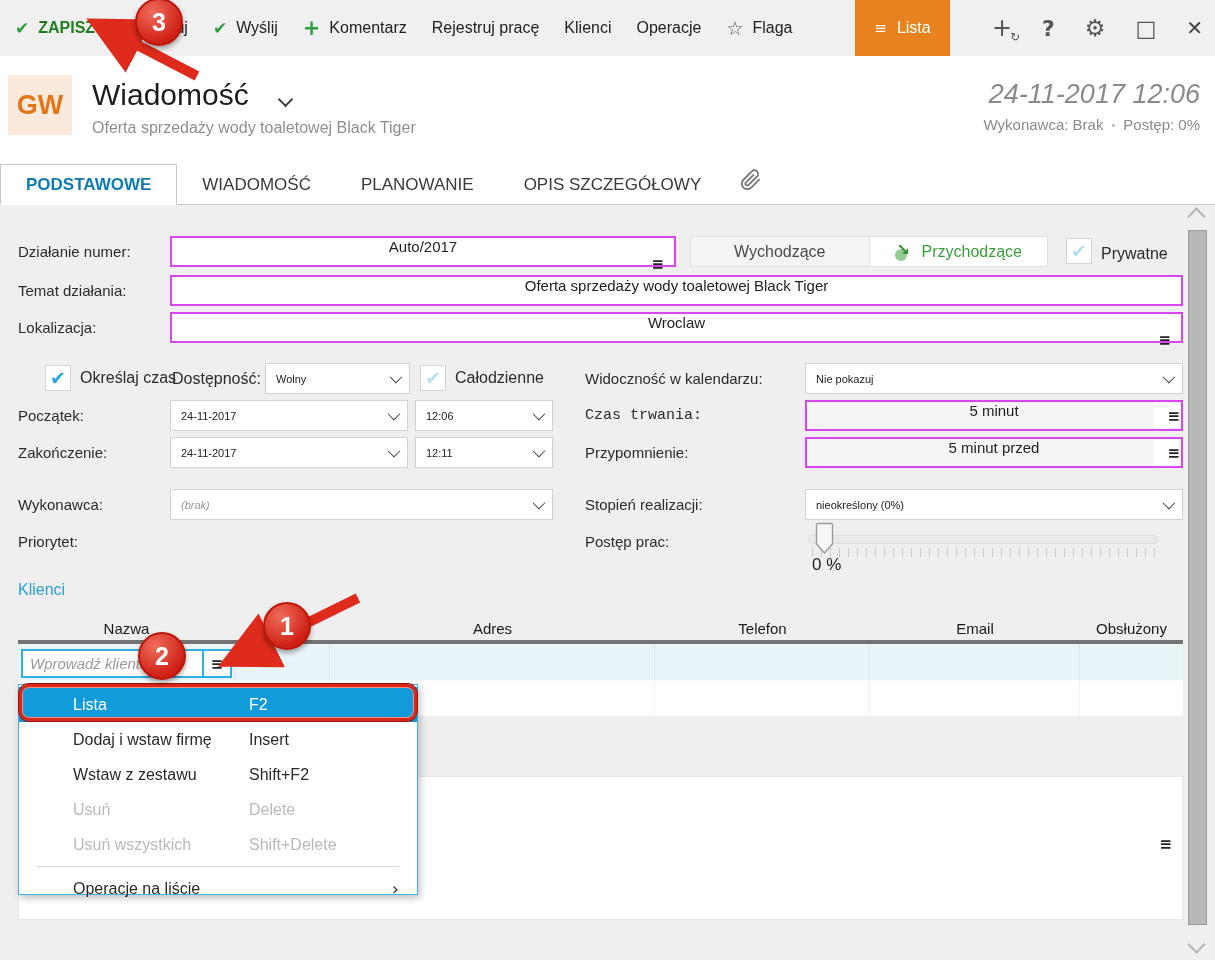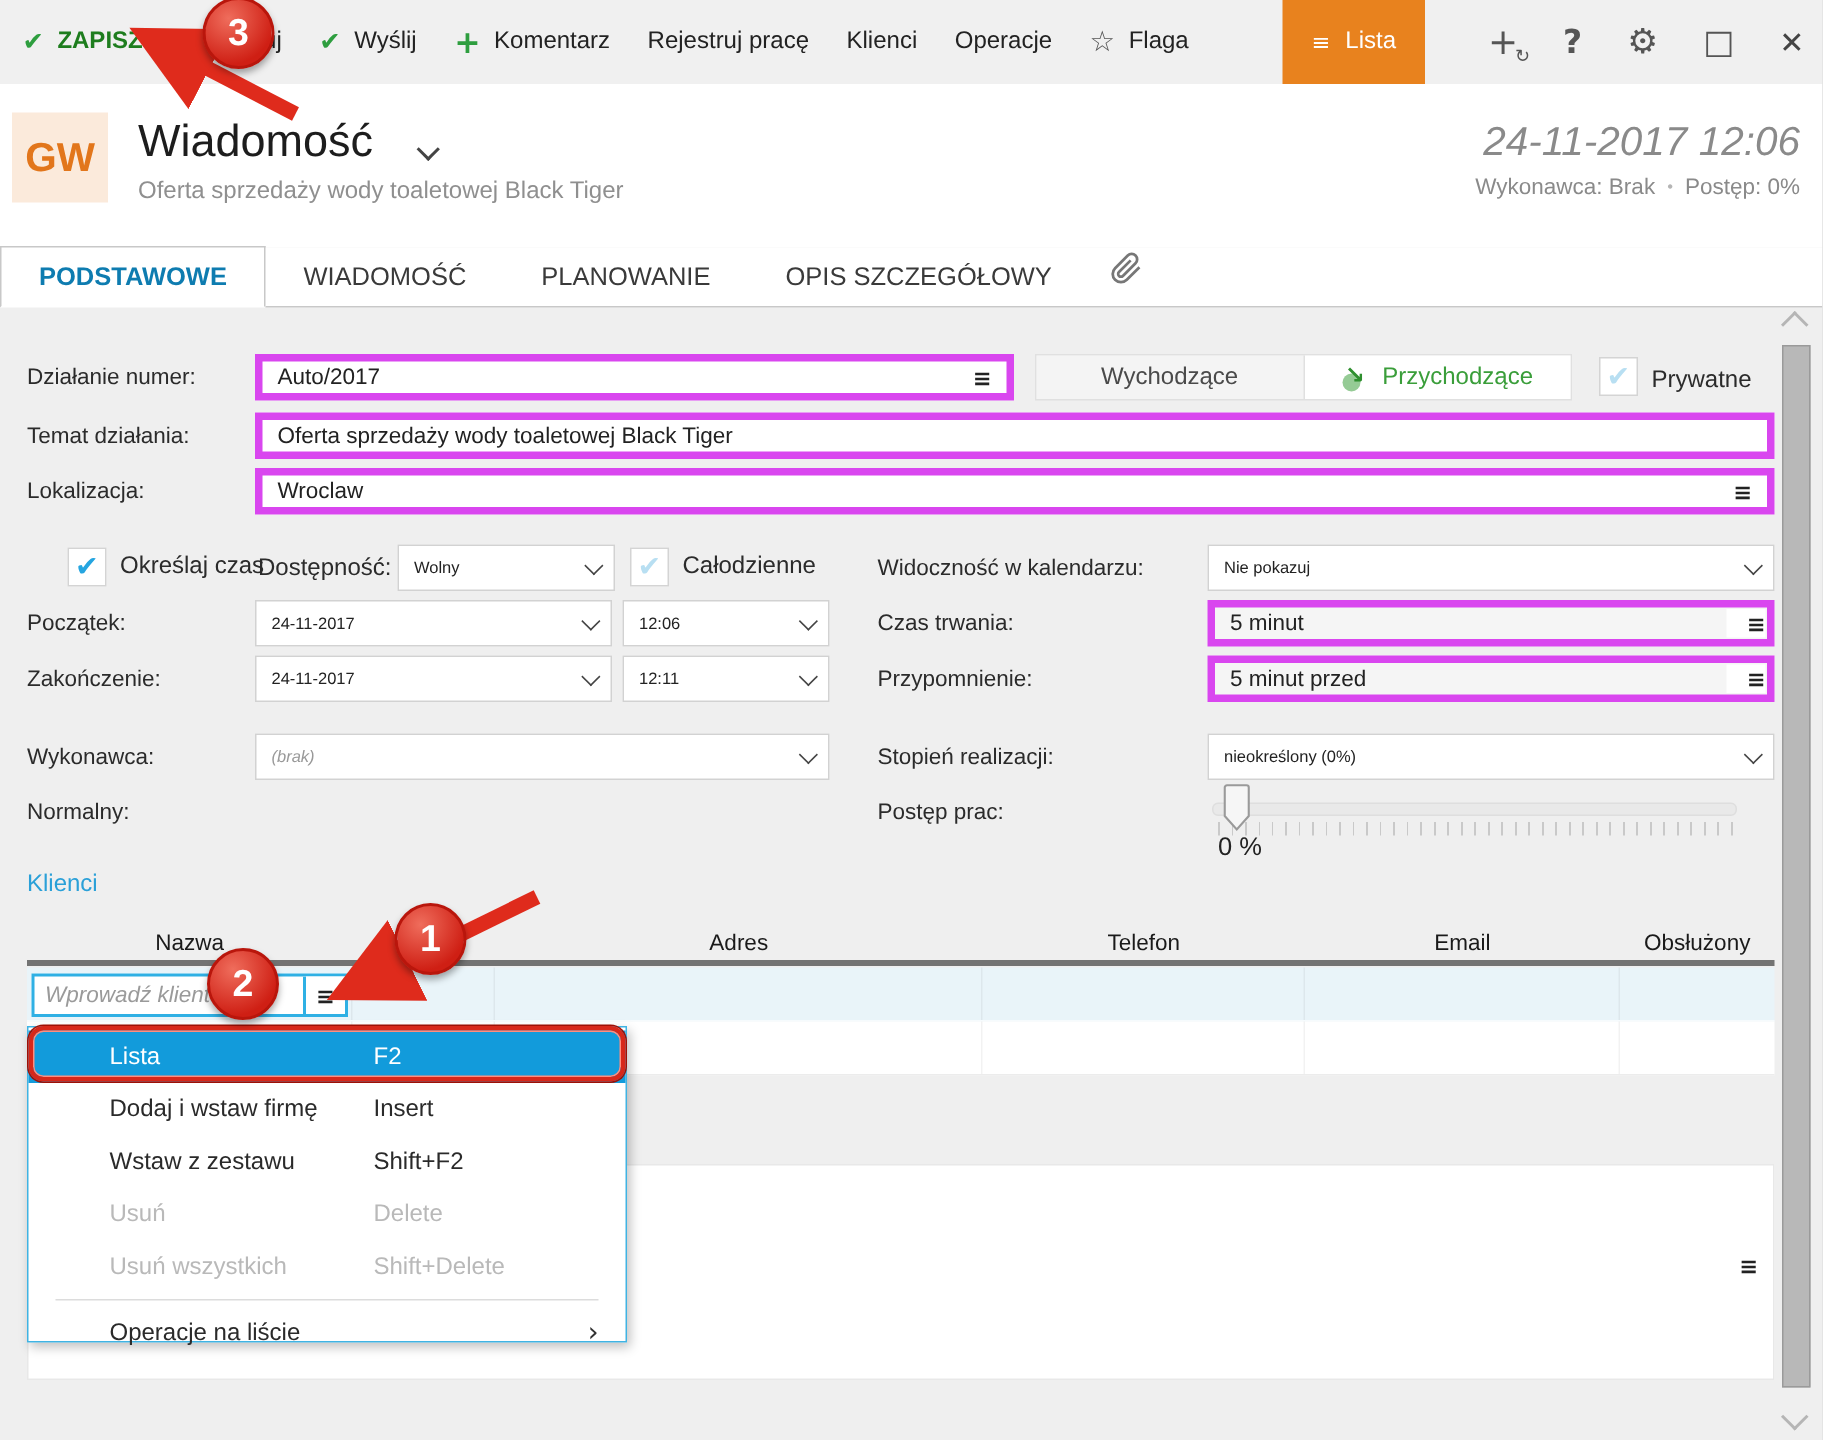--- a/index.html
+++ b/index.html
@@ -31,22 +31,22 @@
   .hdr-meta{right:15px;top:60px;font-size:15px;color:#8a8a8a;display:flex;gap:8px;align-items:center;}
   
   .tabbar{left:0;top:165px;width:1215px;height:40px;background:#fff;border-bottom:1px solid #c8c8c8;
           display:flex;align-items:flex-end;box-sizing:border-box;}
   .tab{height:39px;line-height:39px;padding:0 25px;font-size:17px;color:#3a3a3a;white-space:nowrap;}
   .tab.active{background:#fff;border:1px solid #c8c8c8;border-bottom:1px solid #fff;margin-bottom:-1px;
               color:#0e7cb0;font-weight:bold;}
   .clip{margin-left:14px;margin-bottom:8px;}
   
   .lbl{font-size:15px;color:#2b2b2b;line-height:31px;white-space:nowrap;}
-  .fld{background:#fff;border:5px solid #d946ef;box-sizing:border-box;height:31px;display:flex;align-items:center;
-       padding:0 10px;font-size:15px;color:#222;}
+  .fld{background:#fff;border:2px solid #d946ef;box-sizing:border-box;height:31px;display:flex;align-items:center;
+       padding:0 10px;font-size:15px;color:#222;flex-direction:column;}
   .gfld{background:#f5f5f5;}
   .hamb{font-family:"DejaVu Sans",sans-serif;font-weight:bold;font-size:15px;color:#222;}
   .fld .hamb{margin-left:auto;}
   .mini{position:absolute;right:1px;top:1px;bottom:1px;width:26px;background:#fff;display:flex;align-items:center;justify-content:center;}
   .sel{background:#fff;border:1px solid #d2d2d2;box-sizing:border-box;height:31px;display:flex;align-items:center;
        padding:0 10px;font-size:11px;color:#222;}
   .sel .sc{margin-left:auto;width:8px;height:8px;border-right:1.8px solid #444;border-bottom:1.8px solid #444;
            transform:rotate(45deg) translateY(-2px);}
   .cb{width:26px;height:26px;background:#fff;border:1px solid #d4d4d4;box-sizing:border-box;display:flex;
       align-items:center;justify-content:center;font-family:"DejaVu Sans",sans-serif;font-size:19px;font-weight:bold;}
@@ -229,21 +229,21 @@
 
   <div class="abs lbl" style="left:18px;top:400px;">Początek:</div>
   <div class="abs sel" style="left:170px;top:400px;width:238px;">
     <span>24-11-2017</span>
       <span class="sc"></span>
   </div>
   <div class="abs sel" style="left:415px;top:400px;width:138px;">
     <span>12:06</span>
       <span class="sc"></span>
   </div>
-  <div class="abs lbl" style="left:585px;top:400px;">Czas trwania:</div>
+  <div class="abs lbl" style="left:585px;top:400px;font-family:Liberation Mono, monospace;">Czas trwania:</div>
   <div class="abs fld gfld" style="left:805px;top:400px;width:378px;">
     <span>5 minut</span>
     <span class="mini">
         <span class="hamb">≡</span>
       </span>
   </div>
 
   <div class="abs lbl" style="left:18px;top:437px;">Zakończenie:</div>
   <div class="abs sel" style="left:170px;top:437px;width:238px;">
     <span>24-11-2017</span>
@@ -265,21 +265,21 @@
   <div class="abs sel" style="left:170px;top:489px;width:383px;">
     <span class="italic">(brak)</span>
       <span class="sc"></span>
   </div>
   <div class="abs lbl" style="left:585px;top:489px;">Stopień realizacji:</div>
   <div class="abs sel" style="left:805px;top:489px;width:378px;">
     <span>nieokreślony (0%)</span>
       <span class="sc"></span>
   </div>
 
-  <div class="abs lbl" style="left:18px;top:526px;">Normalny:</div>
+  <div class="abs lbl" style="left:18px;top:526px;">Priorytet:</div>
   <div class="abs lbl" style="left:585px;top:526px;">Postęp prac:</div>
   <div class="abs track" style="left:808px;top:535px;width:350px;height:9px;"></div>
   <div class="abs ticks" style="left:812px;top:548px;width:346px;height:9px;"></div>
   <div class="abs" style="left:815px;top:522px;z-index:5;">
     <svg width="20" height="34">
         <path d="M3 1.5 h13 a1.5 1.5 0 0 1 1.5 1.5 v19 l-8 9 -8 -9 V3 a1.5 1.5 0 0 1 1.5 -1.5 z" fill="#f6f6f6" stroke="#9a9a9a" stroke-width="1.4"></path>
       </svg>
   </div>
   <div class="abs" style="left:812px;top:555px;font-size:17px;color:#222;">0 %</div>
 

